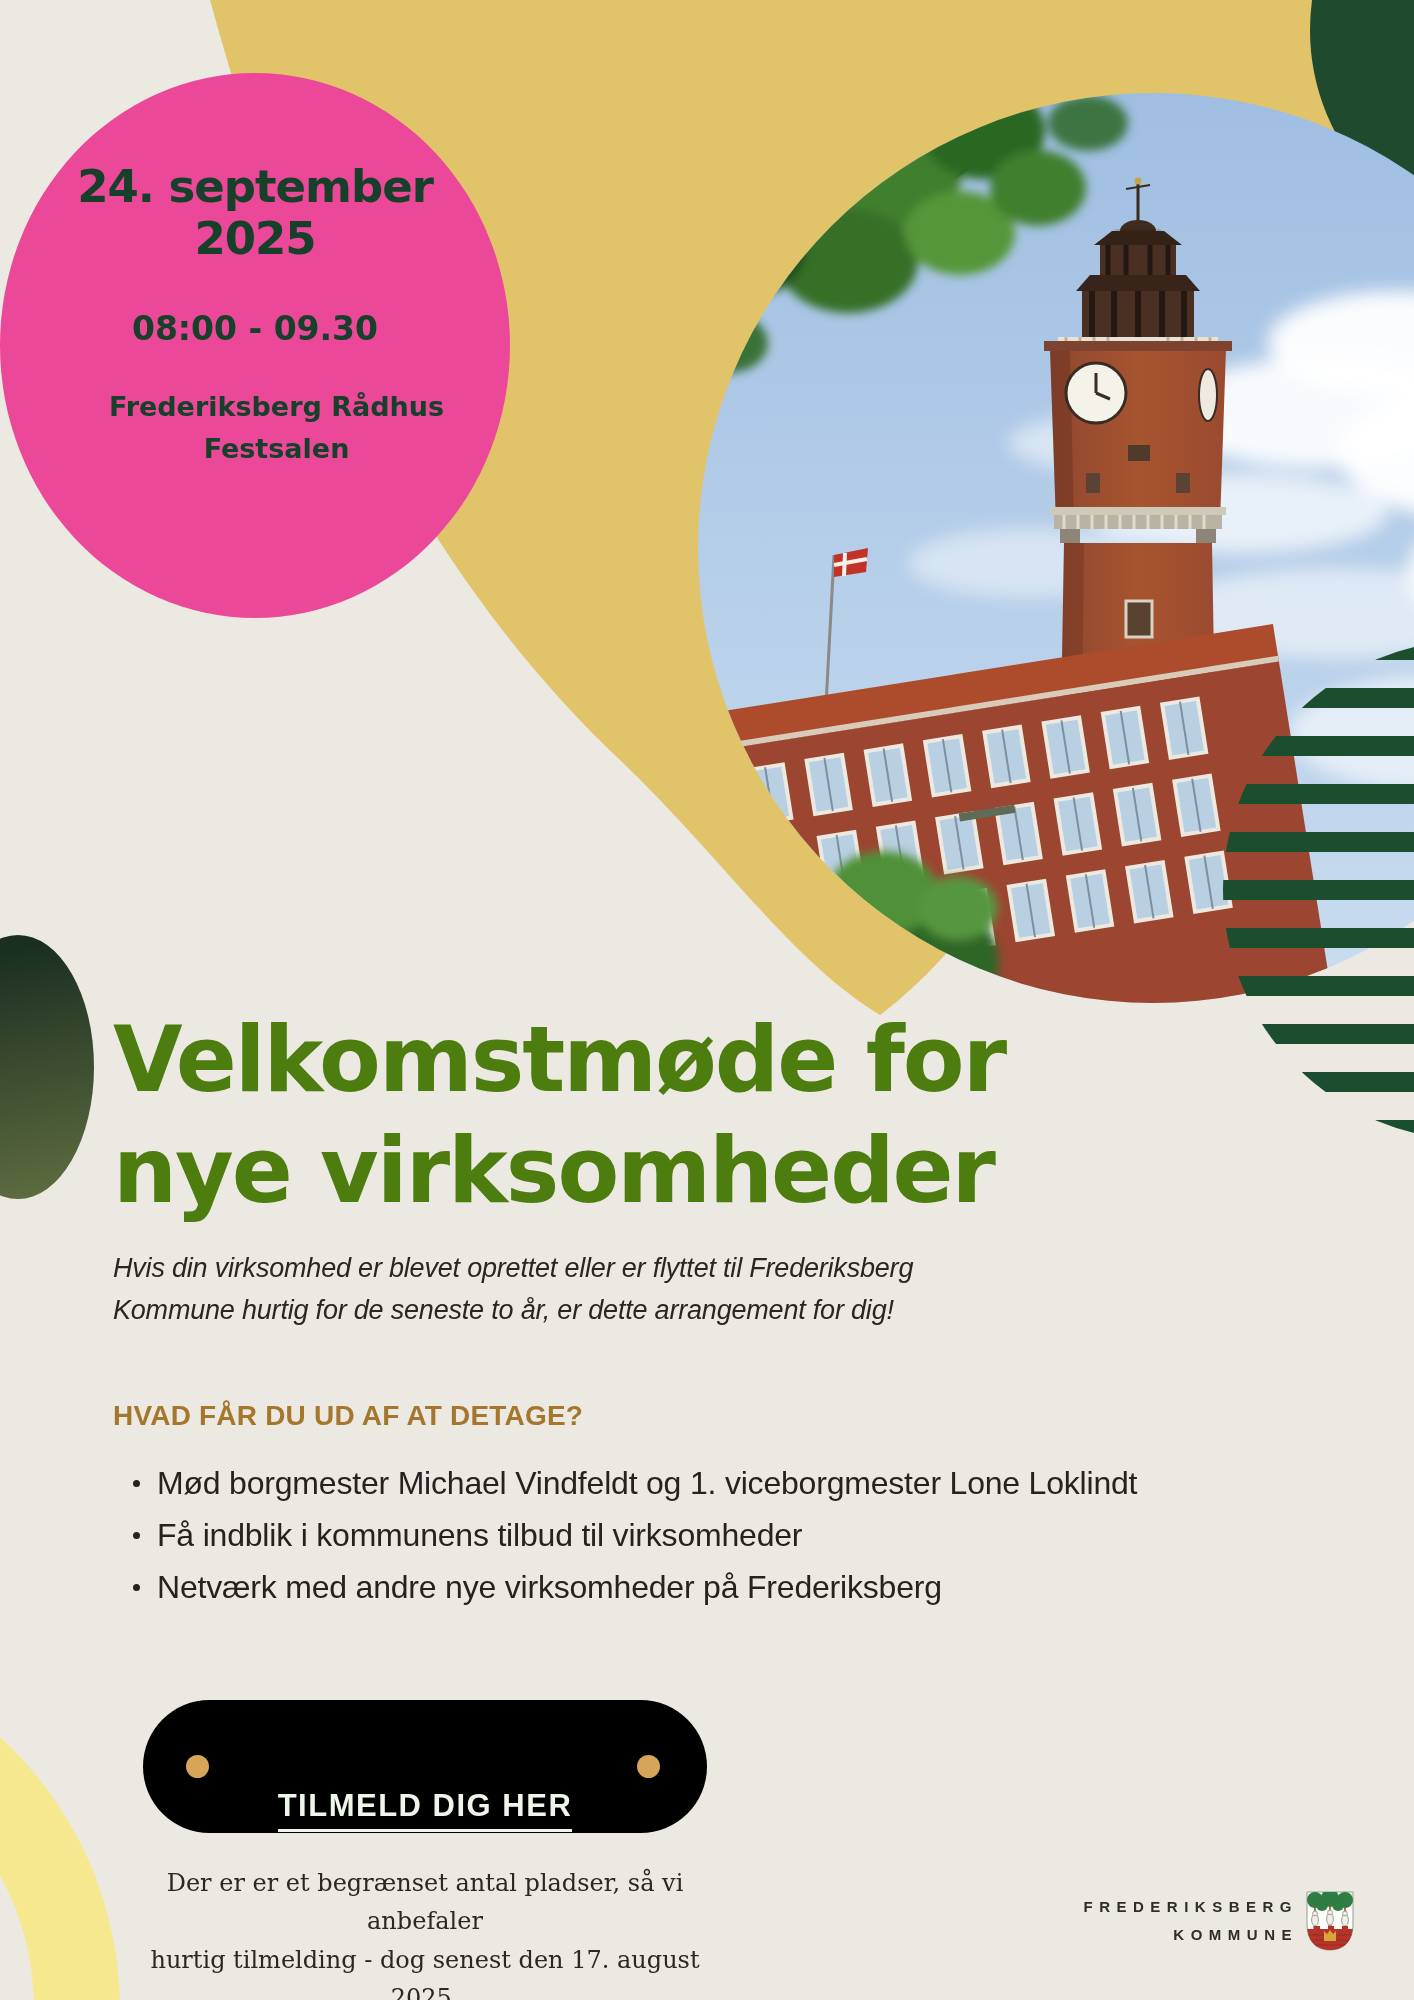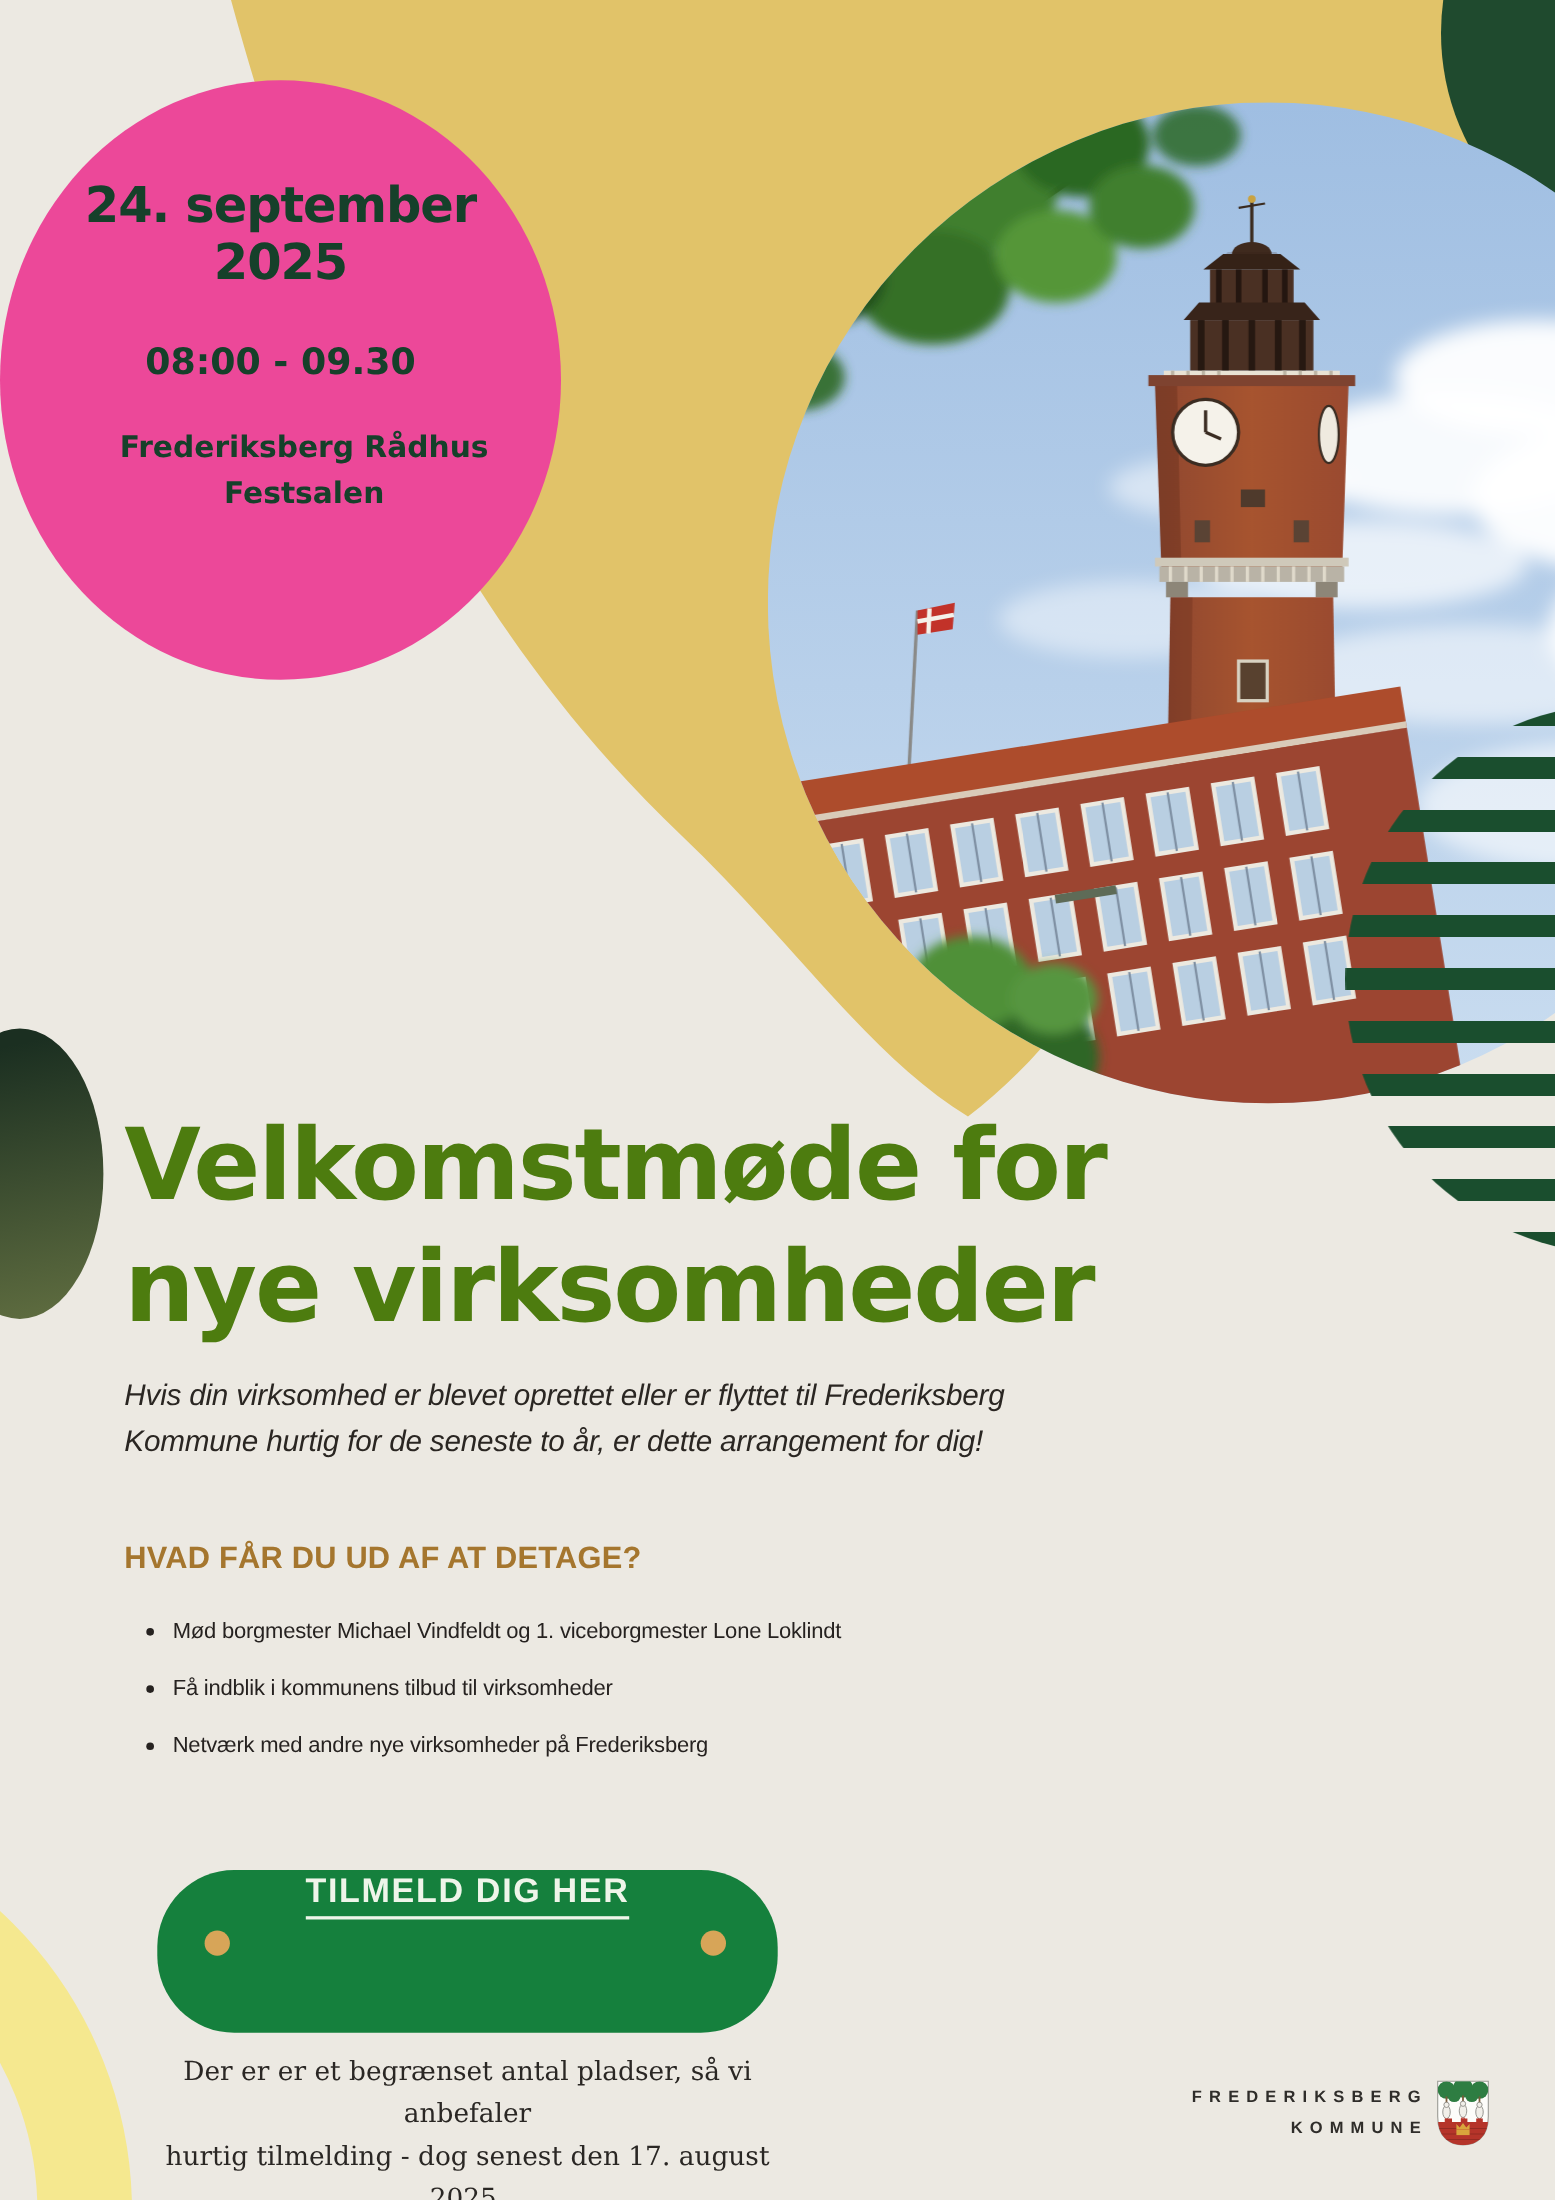--- a/index.html
+++ b/index.html
@@ -37,28 +37,28 @@
   
   #main-content{left:113px;top:1005px;width:1190px;z-index:10;}
   #poster-title{margin:0;font-family:"DejaVu Sans", sans-serif;font-weight:bold;
     color:#4d7c0f;font-size:90px;line-height:1.23;letter-spacing:-2px;}
   #intro{margin:0;position:absolute;top:243px;left:0;
     font-size:27px;line-height:1.55;color:#2A2622;letter-spacing:-0.2px;font-style:italic;}
   #benefits-heading{margin:0;position:absolute;top:395px;left:0;
     font-size:28px;font-weight:bold;color:#A5762E;letter-spacing:0.2px;}
   #benefits-list{margin:0;padding:0;list-style:none;position:absolute;top:452px;left:20px;}
   #benefits-list li{position:relative;padding-left:24px;height:52px;line-height:52px;
-    font-size:20px;color:#262220;letter-spacing:-0.2px;white-space:nowrap;}
+    font-size:32px;color:#262220;letter-spacing:-0.2px;white-space:nowrap;}
   #benefits-list .dot{position:absolute;left:0;top:23px;width:7px;height:7px;
     border-radius:50%;background:#262220;}
 
   
-  #cta-button{left:143px;top:1700px;width:564px;height:148px;border-radius:70px;
-    background:#15803d;z-index:10;border:none;cursor:pointer;
-    display:flex;align-items:flex-start;justify-content:center;}
+  #cta-button{left:143px;top:1700px;width:564px;height:133px;border-radius:70px;
+    background:#000000;z-index:10;border:none;cursor:pointer;
+    display:flex;align-items:flex-end;justify-content:center;}
   #cta-button .label{font-family:"Liberation Sans", sans-serif;font-weight:bold;
     font-size:31px;letter-spacing:1.5px;color:#EEF5E9;
     border-bottom:3px solid #EEF5E9;padding-bottom:5px;}
   .cta-dot{position:absolute;width:23px;height:23px;border-radius:50%;background:#D7A558;top:55px;}
   #cta-dot-left{left:43px;}
   #cta-dot-right{left:494px;}
 
   #note{left:125px;top:1840px;width:600px;z-index:10;text-align:center;
     font-family:"DejaVu Serif", serif;font-size:24px;line-height:1.6;color:#2A2724;}
 

